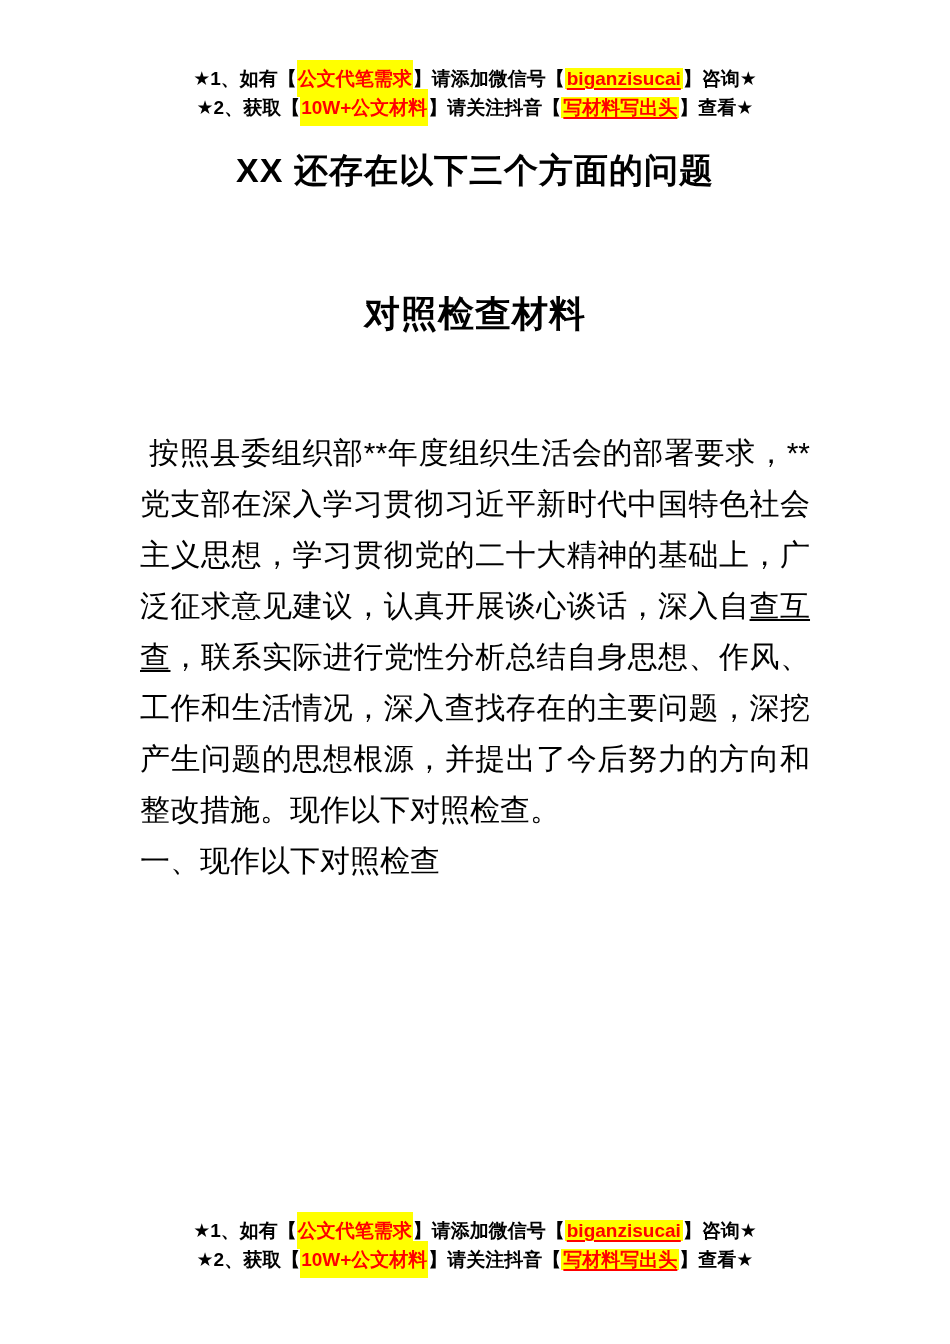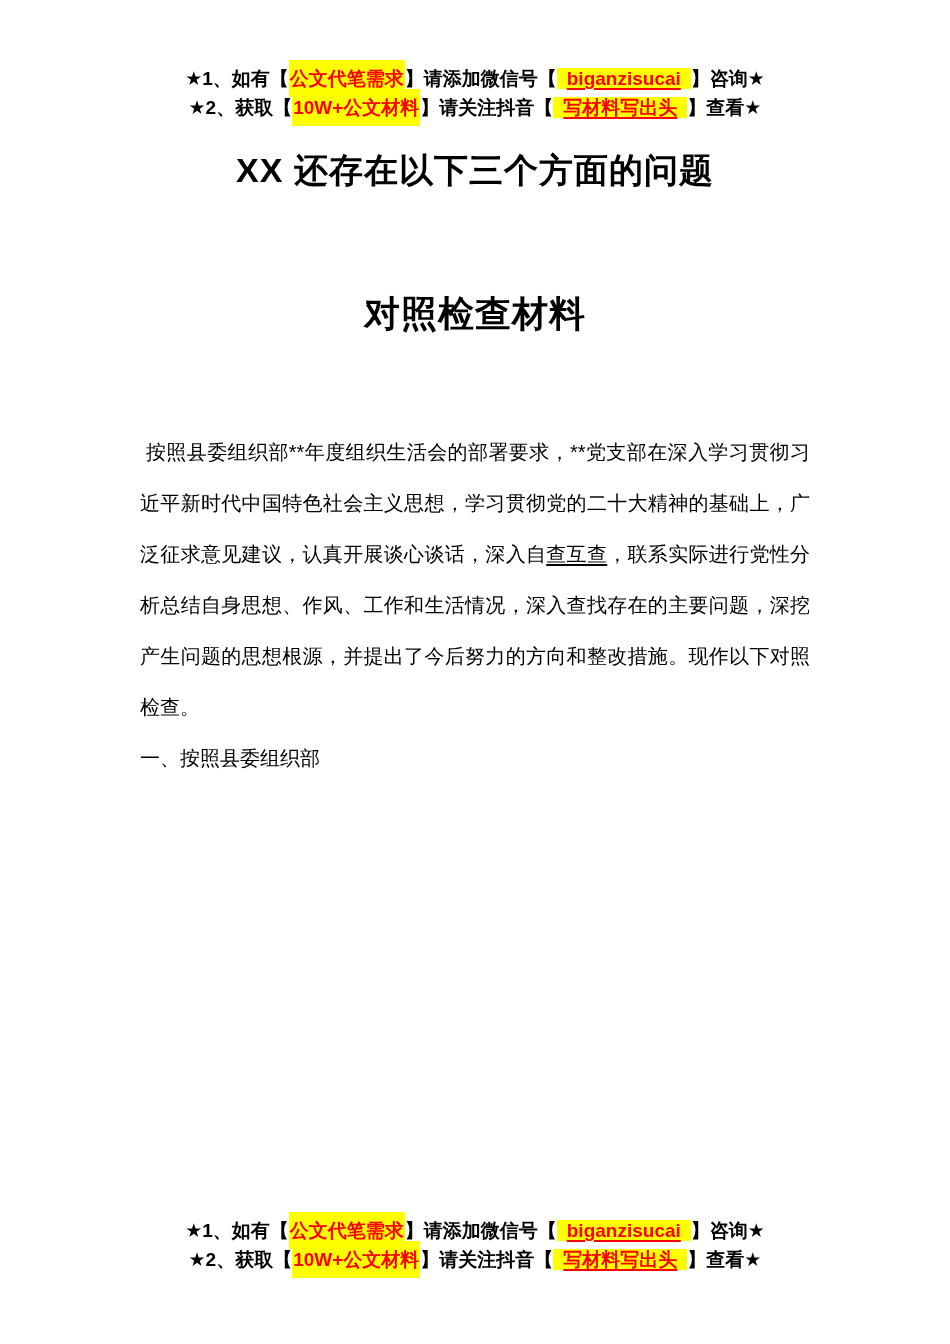--- a/index.html
+++ b/index.html
@@ -39,21 +39,21 @@
     background: var(--highlight-yellow, #ffff00);
     padding: 8px 1px;
   }
   .promo .underline {
     text-decoration-thickness: 2px;
     text-underline-offset: 3px;
   }
   .promo .highlight-underline {
     color: var(--accent-red, #ff0000);
     background: var(--highlight-yellow, #ffff00);
-    padding: 0 10px;
+    padding: 0 2px;
     text-decoration: underline;
     text-decoration-thickness: 2px;
     text-underline-offset: 3px;
   }
 
   
   .doc-title {
     margin: 26px 0 0 0;
     text-align: center;
     font-size: 34px;
@@ -70,21 +70,21 @@
     letter-spacing: 1px;
   }
 
   
   .doc-body {
     margin: 90px 140px 0 140px;
     width: 670px;
   }
   .doc-body p {
     margin: 0;
-    font-size: 20px;
+    font-size: 30px;
     line-height: 51px;
     text-align: justify;
     word-break: break-all;
   }
   .doc-body .u {
     text-decoration: underline;
     text-decoration-thickness: 1.5px;
     text-underline-offset: 3px;
   }
 </style>
@@ -97,21 +97,21 @@
       <div class="promo-line"><span class="plain">★1、如有【</span><span class="highlight">公文代笔需求</span><span class="plain">】请</span><span class="underline">添加</span><span class="plain">微信号【</span><span class="highlight-underline">biganzisucai</span><span class="plain">】咨询★</span></div>
       <div class="promo-line"><span class="plain">★2、获取【</span><span class="highlight">10W+公文材料</span><span class="plain">】请</span><span class="underline">关注</span><span class="plain">抖音【</span><span class="highlight-underline">写材料写出头</span><span class="plain">】查看★</span></div>
     </div>
 
   <h1 class="doc-title">XX 还存在以下三个方面的问题</h1>
 
   <h2 class="doc-subtitle">对照检查材料</h2>
 
   <div class="doc-body">
       <p><span>&nbsp;按照县委组织部**年度组织生活会的部署要求，**党支部在深入学习贯彻习近平新时代中国特色社会主义思想，学习贯彻党的二十大精神的基础上，广泛征求意见建议，认真开展谈心谈话，深入自</span><span class="u">查互查</span><span>，联系实际进行党性分析总结自身思想、作风、工作和生活情况，深入查找存在的主要问题，深挖产生问题的思想根源，并提出了今后努力的方向和整改措施。现作以下对照检查。</span></p>
-      <p><span>一、按照县委组织部</span></p>
+      <p><span>一、现作以下对照检查</span></p>
     </div>
 
   <div class="promo promo-footer">
       <div class="promo-line"><span class="plain">★1、如有【</span><span class="highlight">公文代笔需求</span><span class="plain">】请</span><span class="underline">添加</span><span class="plain">微信号【</span><span class="highlight-underline">biganzisucai</span><span class="plain">】咨询★</span></div>
       <div class="promo-line"><span class="plain">★2、获取【</span><span class="highlight">10W+公文材料</span><span class="plain">】请</span><span class="underline">关注</span><span class="plain">抖音【</span><span class="highlight-underline">写材料写出头</span><span class="plain">】查看★</span></div>
     </div>
 
 </div>
 
 </body></html>

